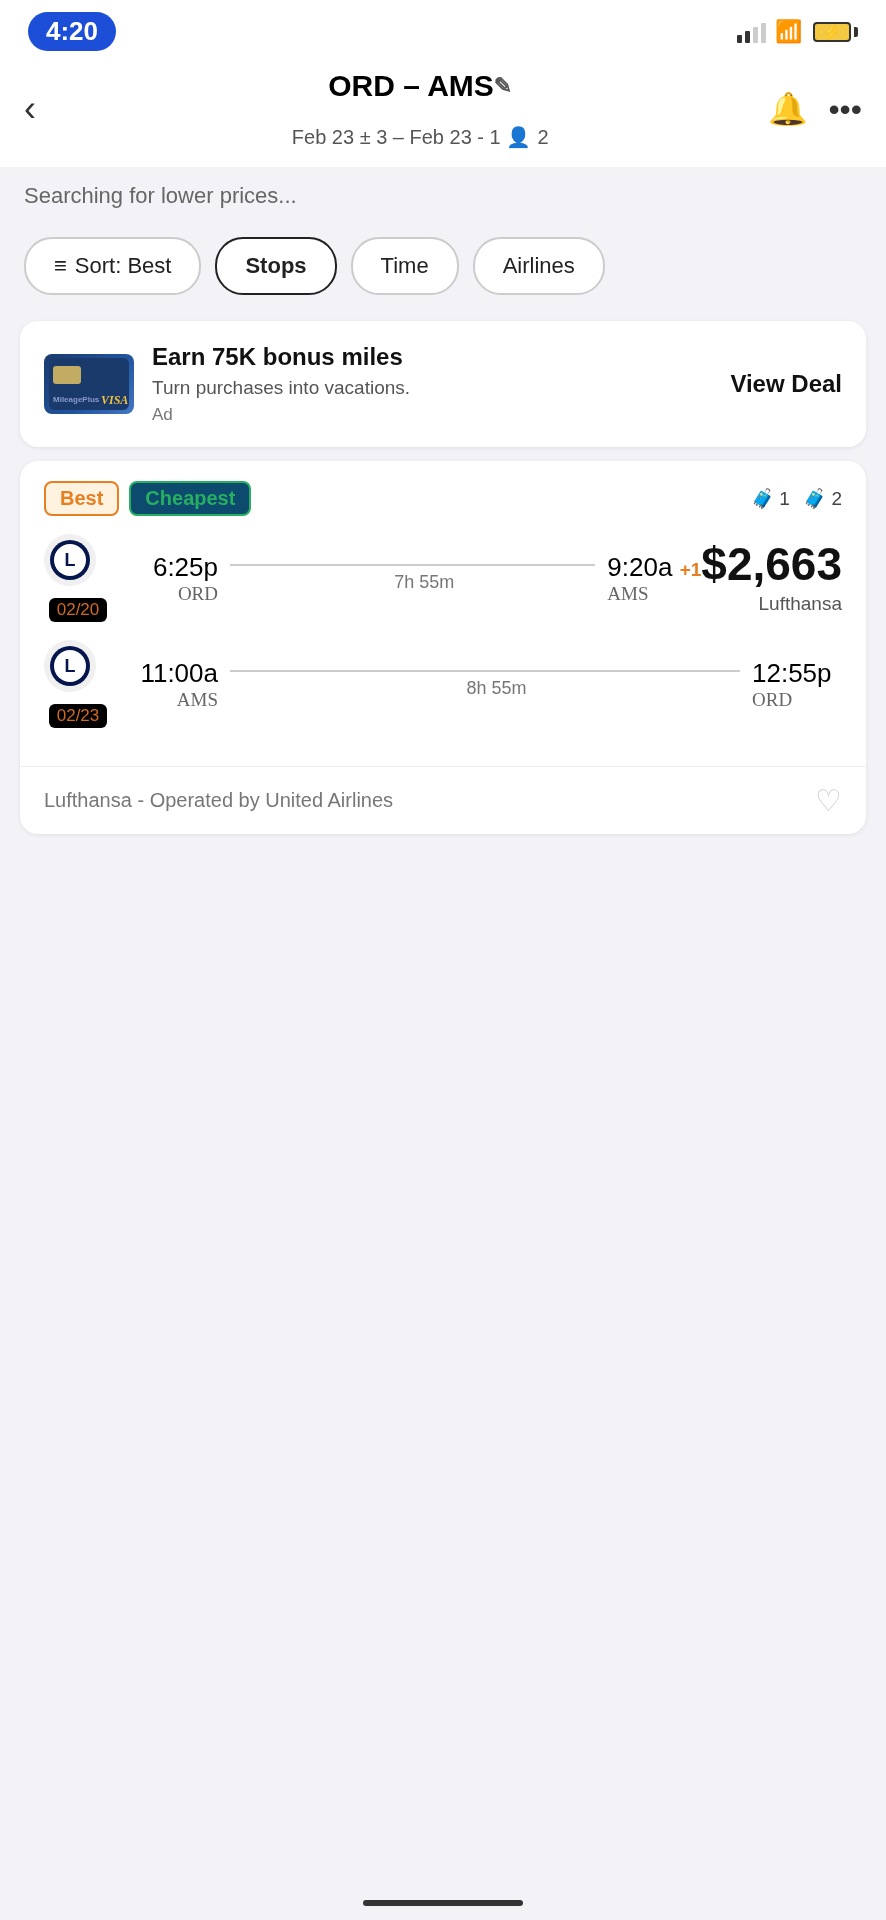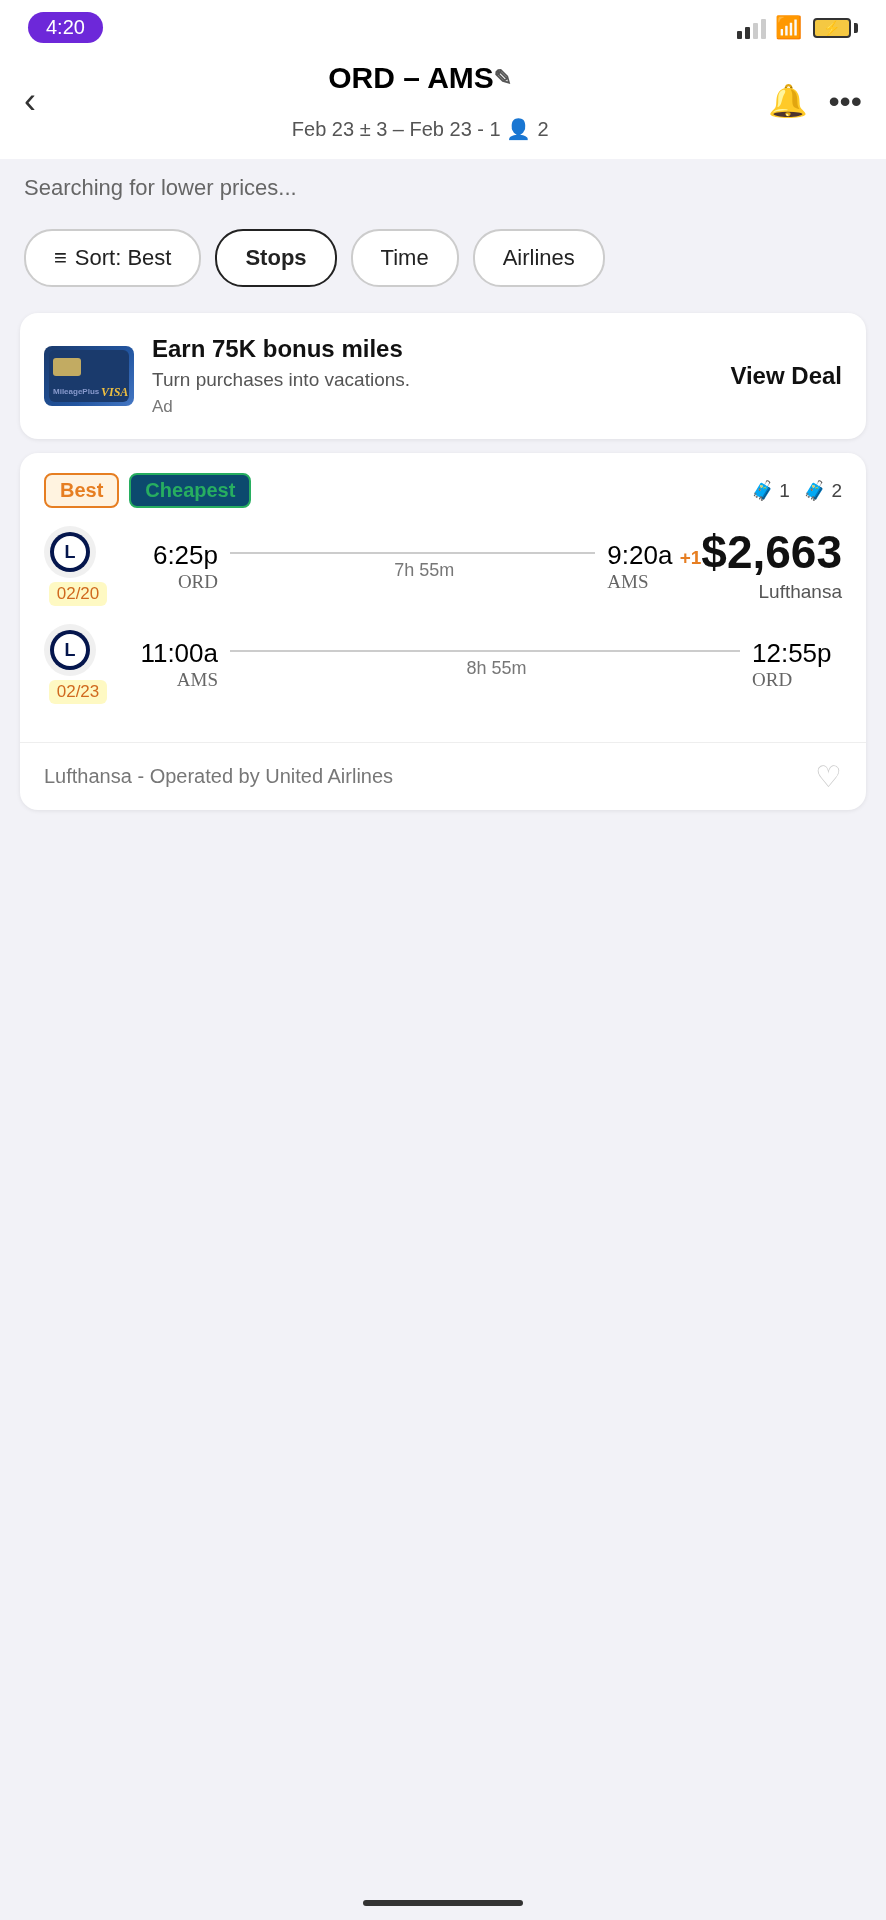--- a/index.html
+++ b/index.html
@@ -14,24 +14,24 @@
 
     
     .status-bar {
       display: flex;
       justify-content: space-between;
       align-items: center;
       padding: 12px 28px 8px;
       background: #fff;
     }
     .status-time {
-      background: #6d28d9;
+      background: #1d4ed8;
       color: #fff;
-      font-weight: 400;
-      font-size: 20px;
+      font-weight: 700;
+      font-size: 26px;
       border-radius: 20px;
       padding: 4px 18px;
     }
     .status-icons {
       display: flex;
       align-items: center;
       gap: 10px;
     }
     .signal-bars {
       display: flex;
@@ -292,24 +292,24 @@
       flex-shrink: 0;
       overflow: hidden;
     }
     .airline-logo svg {
       width: 40px;
       height: 40px;
     }
     .flight-date-badge {
       font-size: 17px;
       color: #d0691e;
-      background: #fef9c3;
+      background: #000000;
       border-radius: 6px;
       padding: 2px 8px;
-      margin-top: 4px;
+      margin-top: 12px;
       text-align: center;
     }
     .airline-col {
       display: flex;
       flex-direction: column;
       align-items: center;
       margin-right: 16px;
     }
     .segment-times {
       display: flex;

